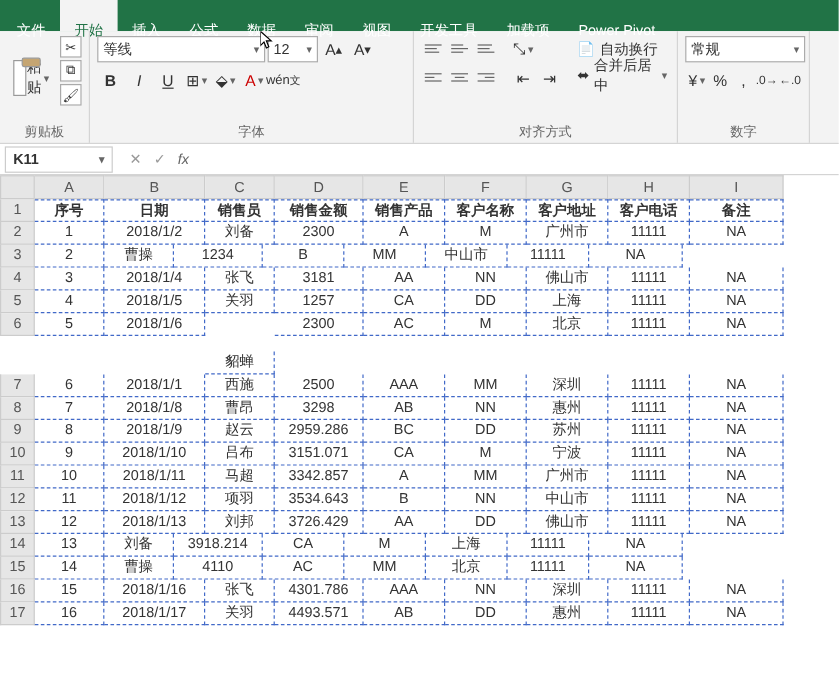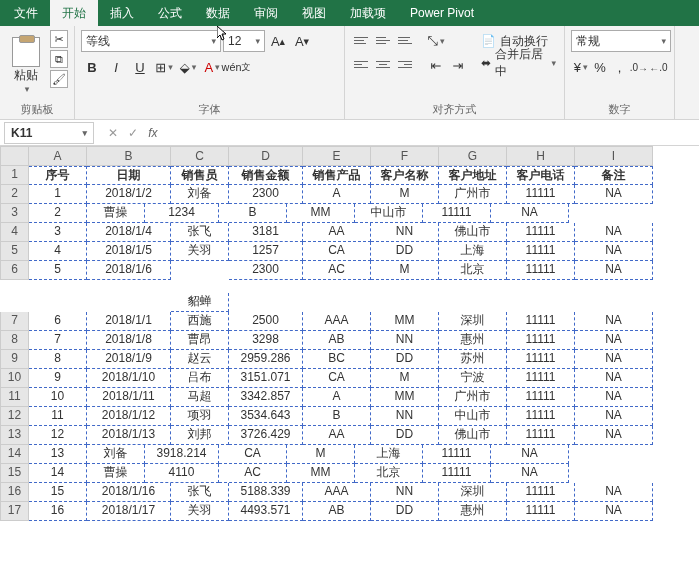--- a/index.html
+++ b/index.html
@@ -1,26 +1,26 @@
 <!DOCTYPE html>
 <html><head>
 <meta charset="utf-8">
 <style>
 *{box-sizing:border-box;margin:0;padding:0;font-family:"Microsoft YaHei","Segoe UI",sans-serif}
 body{background:#fff;width:699px;height:566px;overflow:hidden;font-size:12px;color:#333}
 .tabs{background:#217346;height:26px;display:flex;align-items:center;padding-left:2px}
-.tab{color:#fff;padding:0 12px;height:26px;line-height:26px;cursor:pointer;font-size:12px}
+.tab{color:#fff;padding:12px 12px;height:26px;line-height:26px;cursor:pointer;font-size:12px}
 .tab.active{background:#f3f3f3;color:#217346}
 .cursor{position:absolute;left:217px;top:26px;width:12px;height:16px;pointer-events:none}
 .ribbon{background:#f3f3f3;height:94px;display:flex;border-bottom:1px solid #d4d4d4}
 .group{display:flex;flex-direction:column;justify-content:space-between;border-right:1px solid #d4d4d4;padding:4px 6px 2px}
 .group-label{text-align:center;color:#666;font-size:11px;margin-top:2px}
 .group-body{display:flex;gap:4px;align-items:flex-start}
 .btn{cursor:pointer;padding:2px 4px;display:flex;align-items:center;justify-content:center;border:1px solid transparent}
-.paste-big{flex-direction:column;width:40px;height:70px}
+.paste-big{flex-direction:row;width:40px;height:70px}
 .paste-icon{width:28px;height:30px;background:#fff;border:1px solid #999;position:relative}
 .paste-icon::before{content:"";position:absolute;top:-3px;left:6px;width:14px;height:6px;background:#c5a572;border:1px solid #999;border-radius:2px}
 .dd{font-size:9px;color:#666;margin-left:2px}
 .small-icons{display:flex;flex-direction:column;gap:2px}
 .si{width:18px;height:18px;border:1px solid #aaa;background:#fff;cursor:pointer;font-size:11px;display:flex;align-items:center;justify-content:center}
 .font-row{display:flex;gap:2px;margin-bottom:4px}
 .font-select{width:140px;height:22px;border:1px solid #ababab;background:#fff;padding:0 4px;font-size:12px;display:flex;align-items:center;justify-content:space-between}
 .size-select{width:42px;height:22px;border:1px solid #ababab;background:#fff;padding:0 4px;font-size:12px;display:flex;align-items:center;justify-content:space-between}
 .fbtn{width:22px;height:22px;cursor:pointer;display:flex;align-items:center;justify-content:center;font-size:13px}
 .align-grid{display:grid;grid-template-columns:repeat(3,20px);gap:2px}
@@ -49,20 +49,21 @@
 <body>
 
 <div class="tabs" id="tabs">
     <div class="tab">文件</div>
     <div class="tab active">开始</div>
     <div class="tab">插入</div>
     <div class="tab">公式</div>
     <div class="tab">数据</div>
     <div class="tab">审阅</div>
     <div class="tab">视图</div>
+    <div class="tab">开发工具</div>
     <div class="tab">加载项</div>
     <div class="tab">Power Pivot</div>
   </div>
 <svg class="cursor" viewBox="0 0 12 16">
     <path d="M0 0 L0 12 L3 9 L5 14 L7 13 L5 8 L9 8 Z" fill="#fff" stroke="#000" stroke-width="1"></path>
   </svg>
 
 <div class="ribbon">
   <div class="group">
     <div class="group-body">
@@ -395,21 +396,21 @@
         <div class="cell" style="width: 68px;">MM</div>
         <div class="cell" style="width: 68px;">北京</div>
         <div class="cell" style="width: 68px;">11111</div>
         <div class="cell" style="width: 78px;">NA</div>
       </div>
       <div class="row">
         <div class="rh">16</div>
         <div class="cell" style="width: 58px;">15</div>
         <div class="cell" style="width: 84px;">2018/1/16</div>
         <div class="cell" style="width: 58px;">张飞</div>
-        <div class="cell" style="width: 74px;">5188.339</div>
+        <div class="cell" style="width: 74px;">4301.786</div>
         <div class="cell" style="width: 68px;">AAA</div>
         <div class="cell" style="width: 68px;">NN</div>
         <div class="cell" style="width: 68px;">深圳</div>
         <div class="cell" style="width: 68px;">11111</div>
         <div class="cell" style="width: 78px;">NA</div>
       </div>
       <div class="row">
         <div class="rh">17</div>
         <div class="cell" style="width: 58px;">16</div>
         <div class="cell" style="width: 84px;">2018/1/17</div>

